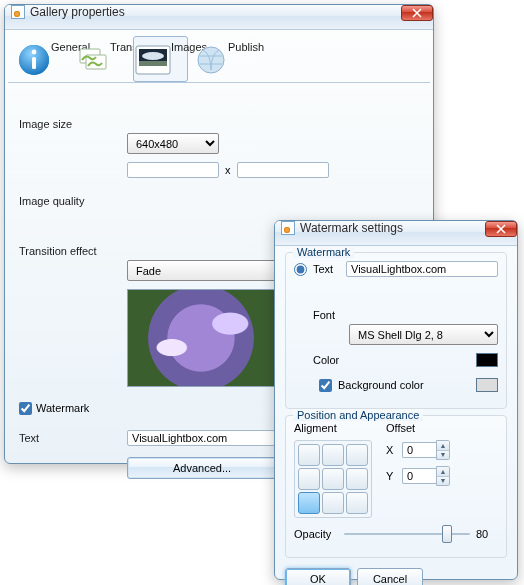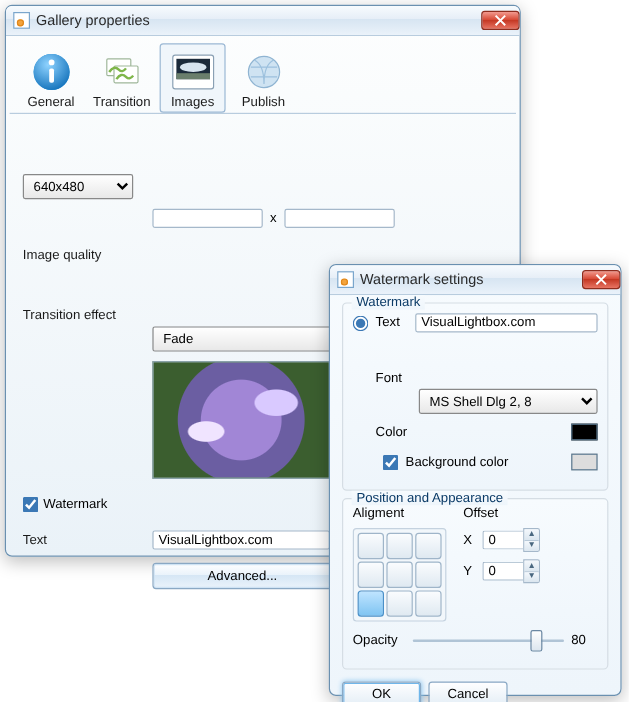--- a/index.html
+++ b/index.html
@@ -18,21 +18,20 @@
     border: 1px solid #6a90b0;
     border-radius: 6px;
     box-shadow: 0 4px 14px rgba(0,0,0,0.25);
   }
   .titlebar {
     height: 25px;
     background: linear-gradient(to bottom, #f7fbfe 0%, #e6eef7 45%, #d7e5f2 46%, #eaf2fa 100%);
     border-bottom: 1px solid #b8ccde;
     border-radius: 5px 5px 0 0;
     display: flex;
-    align-items: center;
     padding: 0 0 0 6px;
   }
   .appicon {
     width: 14px;
     height: 14px;
     margin-right: 5px;
     position: relative;
   }
   .appicon::before {
     content: "";
@@ -70,22 +69,22 @@
   
   .gal { left: 4px; top: 4px; width: 430px; height: 460px; }
   .tabstrip {
     display: flex;
     gap: 4px;
     padding: 6px 10px 0 10px;
     align-items: flex-start;
   }
   .tab {
     display: flex;
-    flex-direction: column;
-    align-items: center;
+    flex-direction: row;
+    align-items: flex-start;
     width: 55px;
     padding: 4px 1px 2px 1px;
     border: 1px solid transparent;
     border-radius: 3px;
     font-size: 11px;
     color: #1a1a1a;
     cursor: pointer;
   }
   .tab.selected {
     border-color: #9bb8d4;
@@ -350,20 +349,21 @@
             <path d="M9 7 q8 4 8 20 M25 7 q-8 4 -8 20 M6 13 h22 M6 21 h22" stroke="#9cc0dd" fill="none"></path>
           </svg>
       </div>
       <span>Publish</span>
     </div>
   </div>
   <div class="hr"></div>
 
   <div class="gbody">
     <div class="row">
+      <div class="label">Image size</div>
       <select style="width:92px">
         <option>640x480</option>
       </select>
     </div>
     <div class="dimrow">
       <input type="text" value="" style="">
       <span>x</span>
       <input type="text" value="" style="">
     </div>
 

